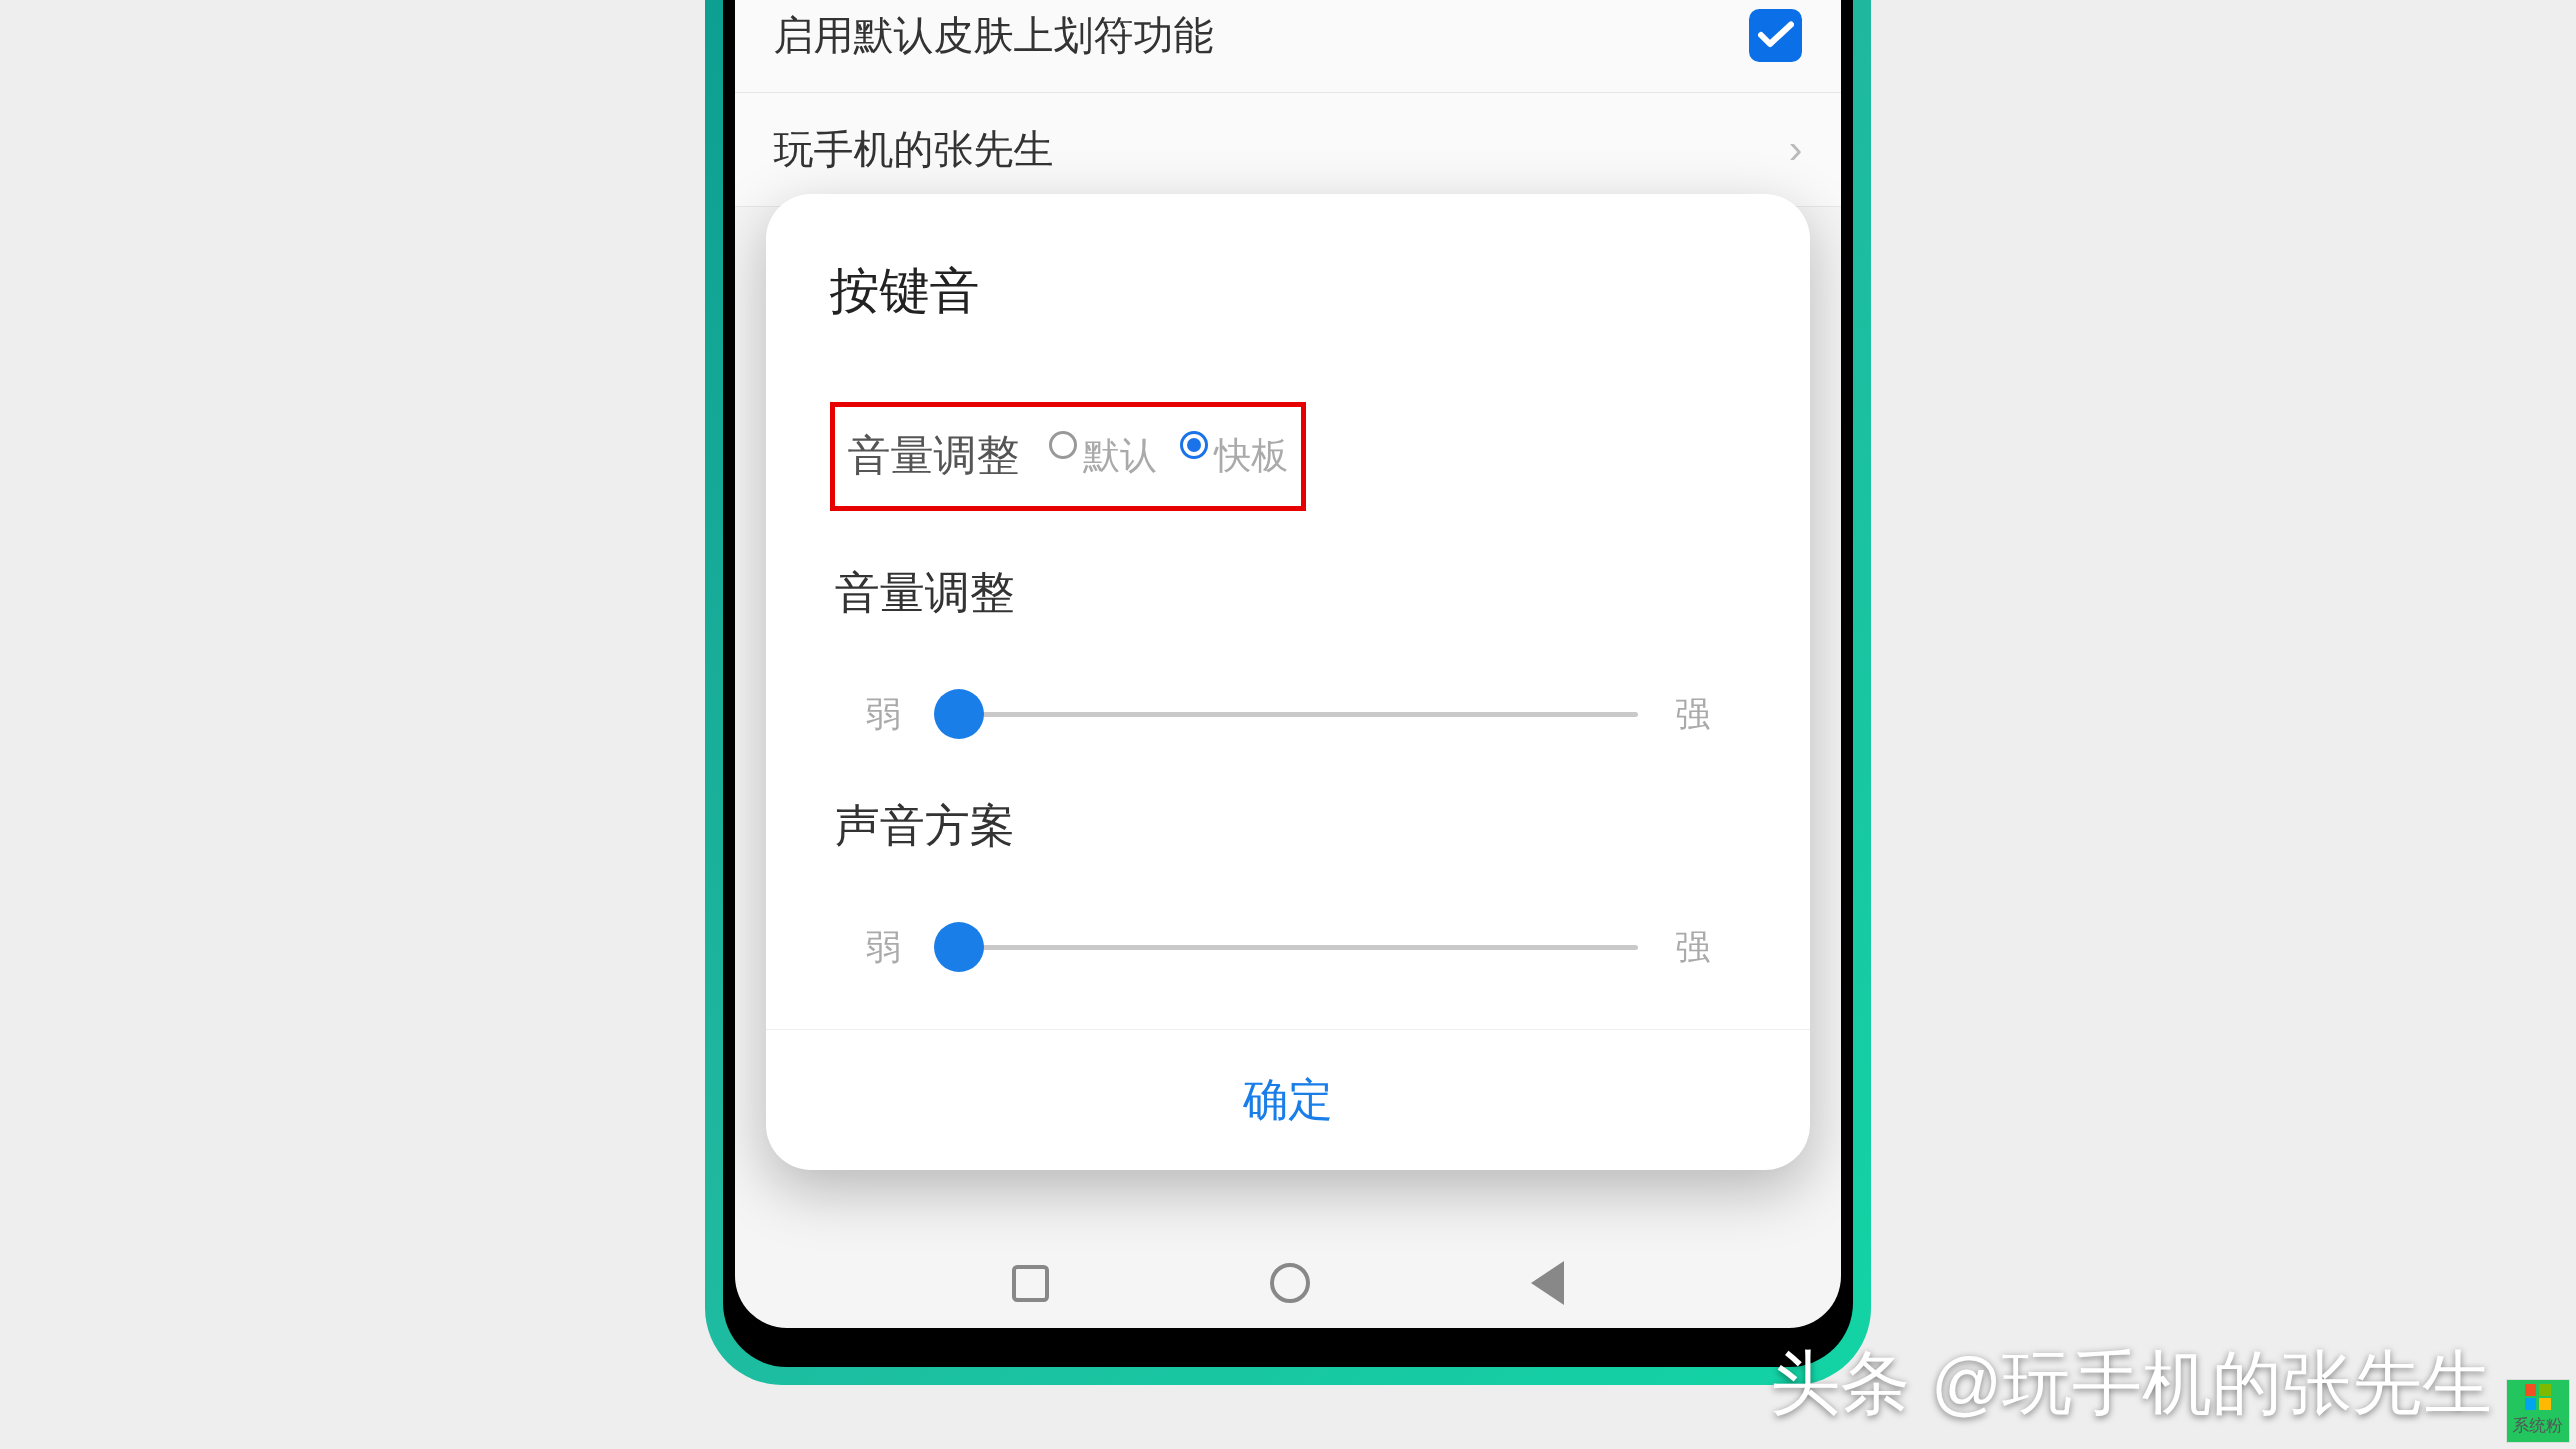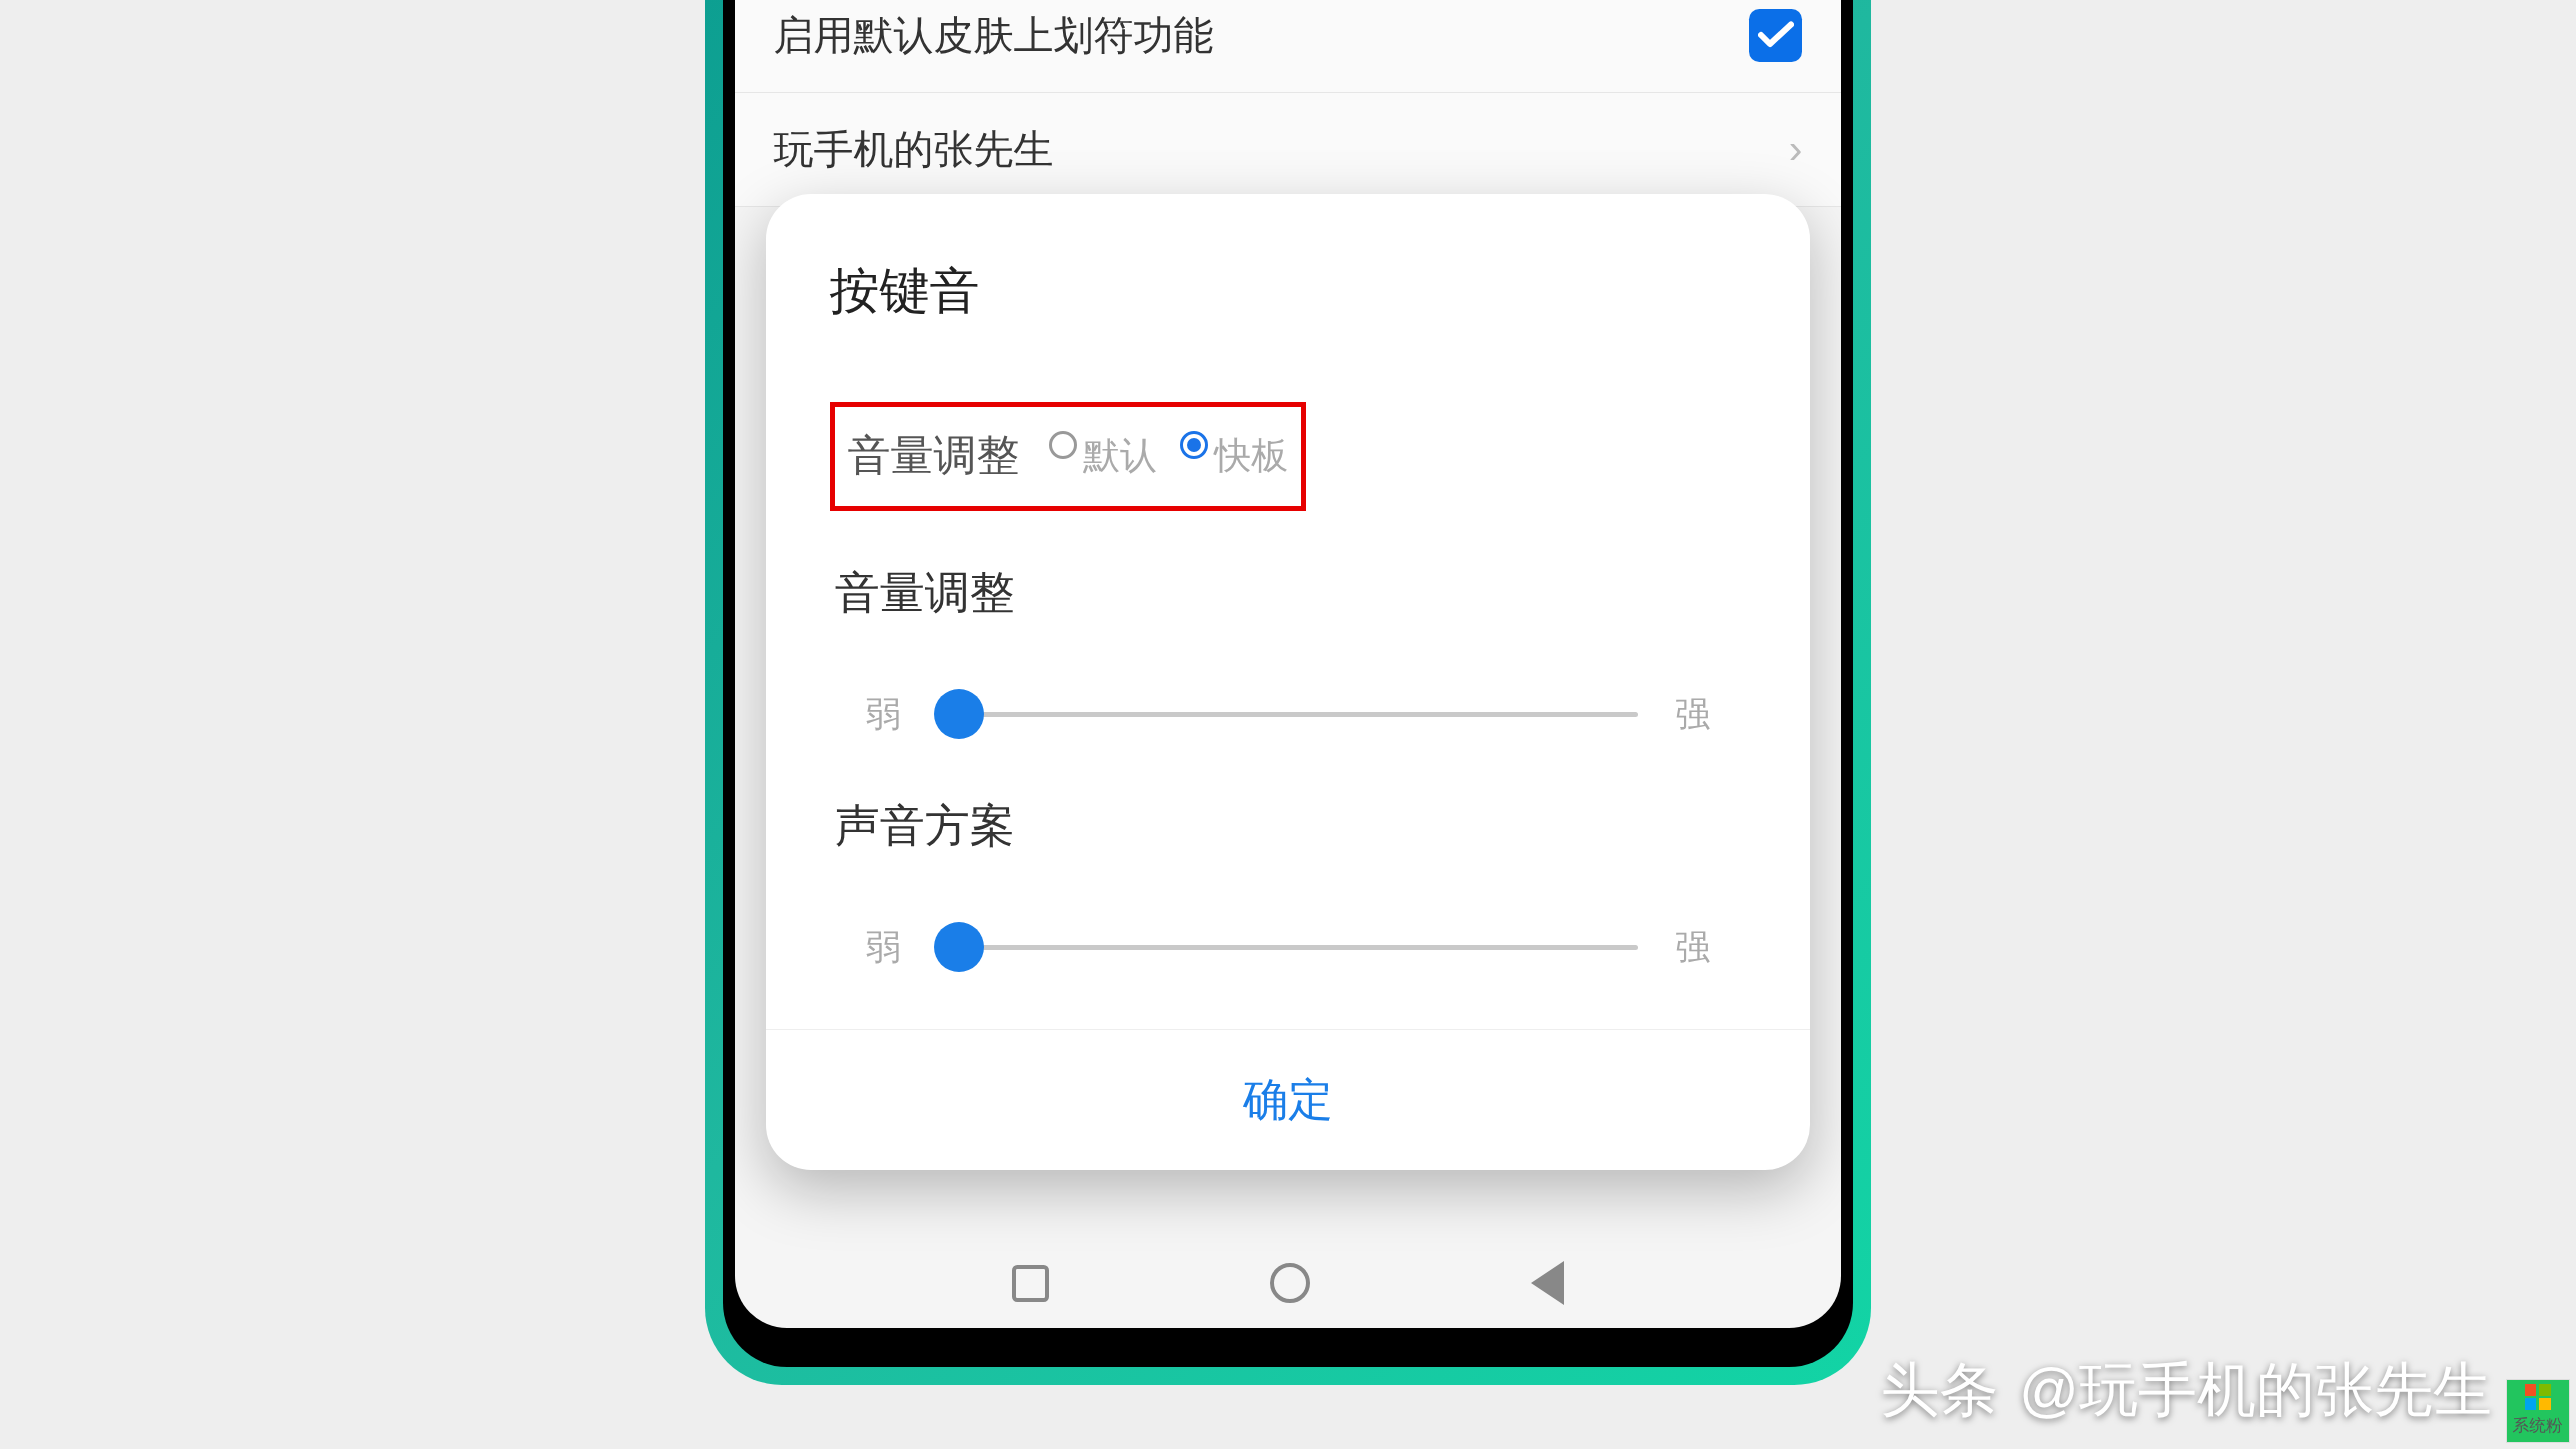--- a/index.html
+++ b/index.html
@@ -225,21 +225,21 @@
       border-top: 22px solid transparent;
       border-bottom: 22px solid transparent;
       border-right: 33px solid #888;
     }
     
     
     .watermark-text {
       position: absolute;
       bottom: 18px;
       right: 84px;
-      font-size: 59px;
+      font-size: 70px;
       font-weight: 500;
       color: #fff;
       text-shadow: 0 1.9px 7.7px rgba(0,0,0,0.5);
       display: flex;
       align-items: center;
       gap: 20.6px;
     }
     .watermark-logo {
       position: absolute;
       bottom: 6.4px;

